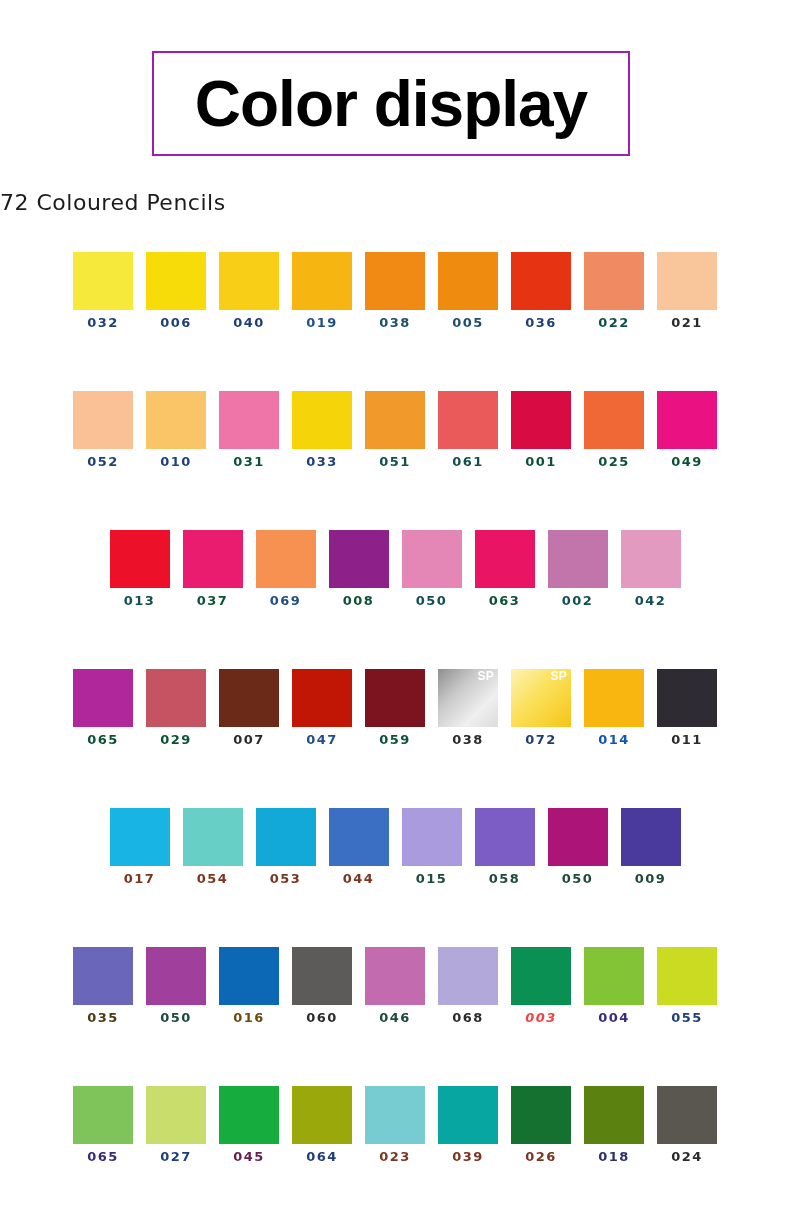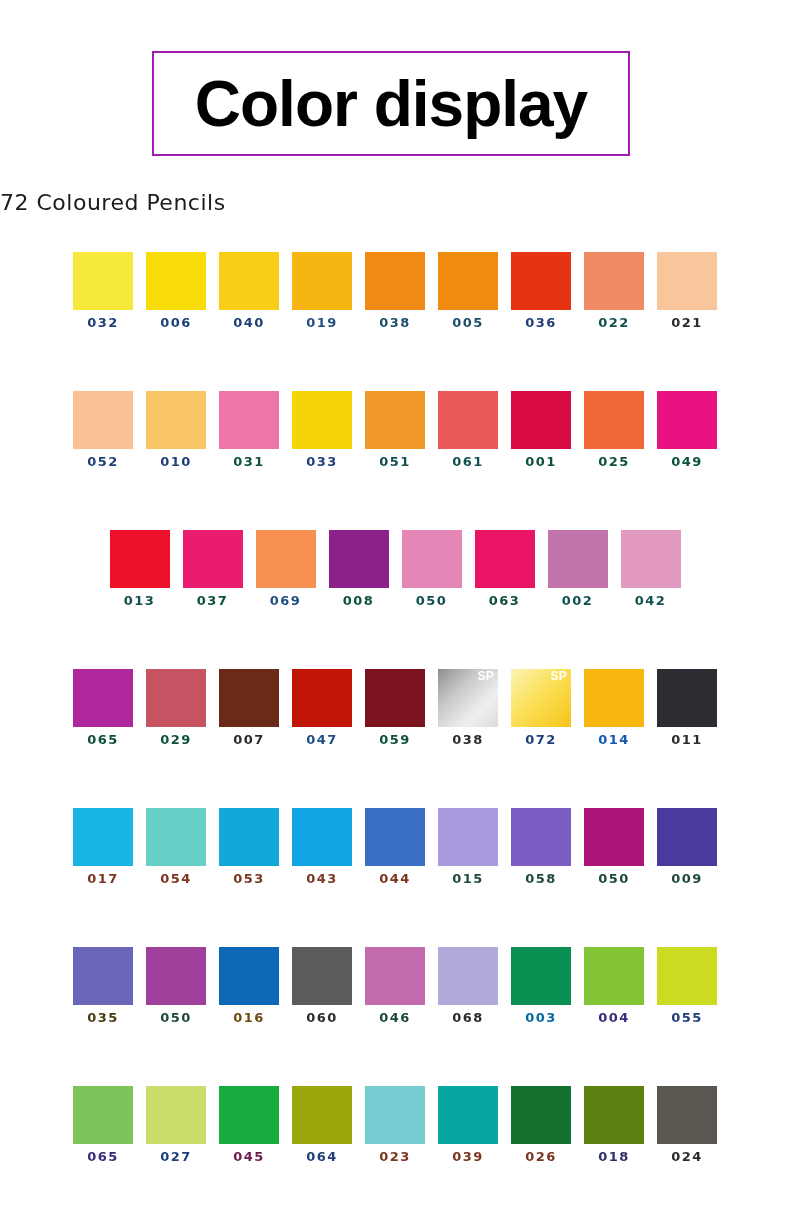--- a/index.html
+++ b/index.html
@@ -272,24 +272,20 @@
         </div>
         <div class="cell">
           <div class="swatch" style="background-color: rgb(103, 207, 198);"></div>
           <div class="code" style="color: rgb(122, 54, 32);">054</div>
         </div>
         <div class="cell">
           <div class="swatch" style="background-color: rgb(18, 169, 216);"></div>
           <div class="code" style="color: rgb(122, 54, 32);">053</div>
         </div>
         <div class="cell">
-          <div class="swatch" style="background-color: rgb(18, 165, 228);"></div>
-          <div class="code" style="color: rgb(122, 54, 32);">043</div>
-        </div>
-        <div class="cell">
           <div class="swatch" style="background-color: rgb(58, 111, 196);"></div>
           <div class="code" style="color: rgb(122, 54, 32);">044</div>
         </div>
         <div class="cell">
           <div class="swatch" style="background-color: rgb(170, 154, 222);"></div>
           <div class="code" style="color: rgb(30, 74, 58);">015</div>
         </div>
         <div class="cell">
           <div class="swatch" style="background-color: rgb(123, 93, 197);"></div>
           <div class="code" style="color: rgb(30, 74, 58);">058</div>
@@ -323,21 +319,21 @@
         <div class="cell">
           <div class="swatch" style="background-color: rgb(194, 107, 174);"></div>
           <div class="code" style="color: rgb(30, 74, 58);">046</div>
         </div>
         <div class="cell">
           <div class="swatch" style="background-color: rgb(178, 168, 217);"></div>
           <div class="code" style="color: rgb(43, 43, 43);">068</div>
         </div>
         <div class="cell">
           <div class="swatch" style="background-color: rgb(10, 144, 82);"></div>
-          <div class="code" style="color: #0369a1;">003</div>
+          <div class="code" style="color: #ef4444; font-style: italic;">003</div>
         </div>
         <div class="cell">
           <div class="swatch" style="background-color: rgb(131, 195, 54);"></div>
           <div class="code" style="color: rgb(58, 43, 122);">004</div>
         </div>
         <div class="cell">
           <div class="swatch" style="background-color: rgb(203, 219, 34);"></div>
           <div class="code" style="color: rgb(31, 63, 122);">055</div>
         </div>
       </div>

